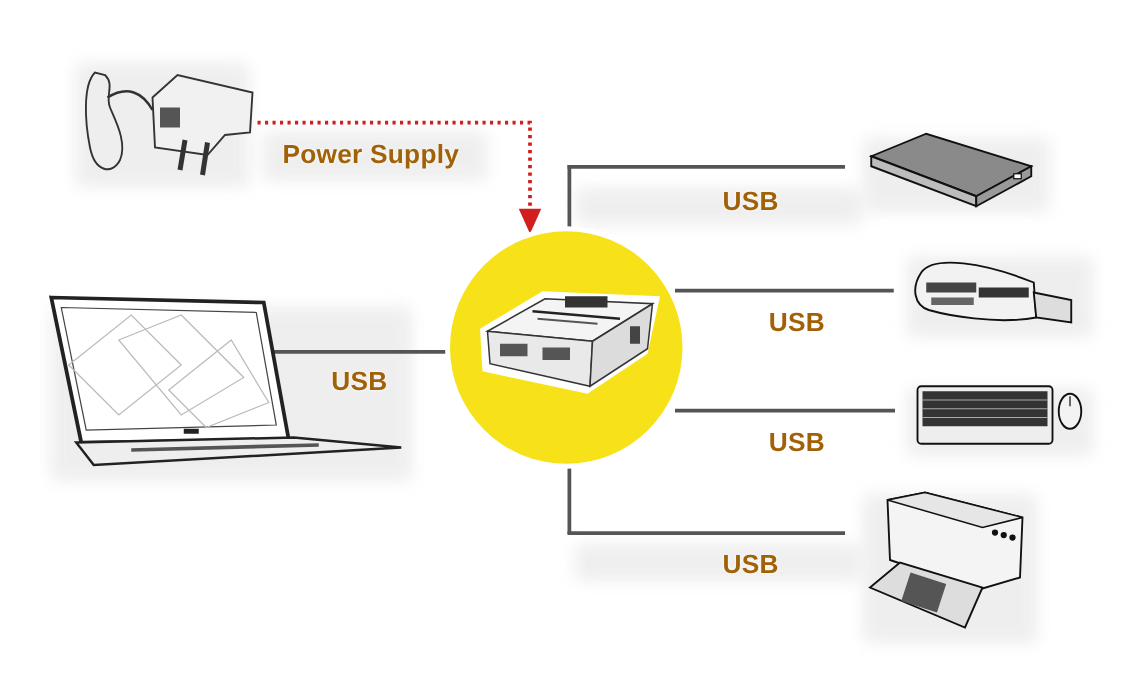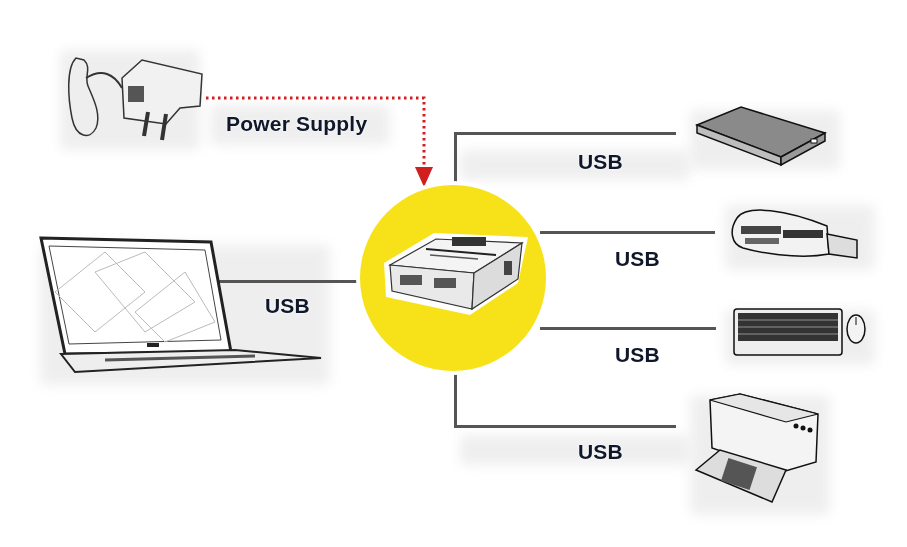--- a/index.html
+++ b/index.html
@@ -1,18 +1,18 @@
 <!DOCTYPE html>
 <html><head>
 <meta charset="utf-8">
 <style>
   html,body{margin:0;padding:0;background:#fff;}
   body{width:907px;height:547px;position:relative;overflow:hidden;font-family:"Liberation Sans","DejaVu Sans",sans-serif;}
   .abs{position:absolute;}
-  .label{position:absolute;font-weight:bold;color:#0f172a;font-size:21px;letter-spacing:0.2px;
+  .label{position:absolute;font-weight:bold;color:#a16207;font-size:21px;letter-spacing:0.2px;
     text-shadow:0 0 3px #fff;}
   .shadow{position:absolute;background:#ececec;filter:blur(6px);opacity:.85;border-radius:6px;}
   .line{position:absolute;background:#555;}
   svg{position:absolute;overflow:visible;}
 </style>
 </head>
 <body>
 
 <div class="shadow" style="left:60px;top:50px;width:140px;height:100px;"></div>
 <div class="shadow" style="left:210px;top:105px;width:180px;height:40px;"></div>

